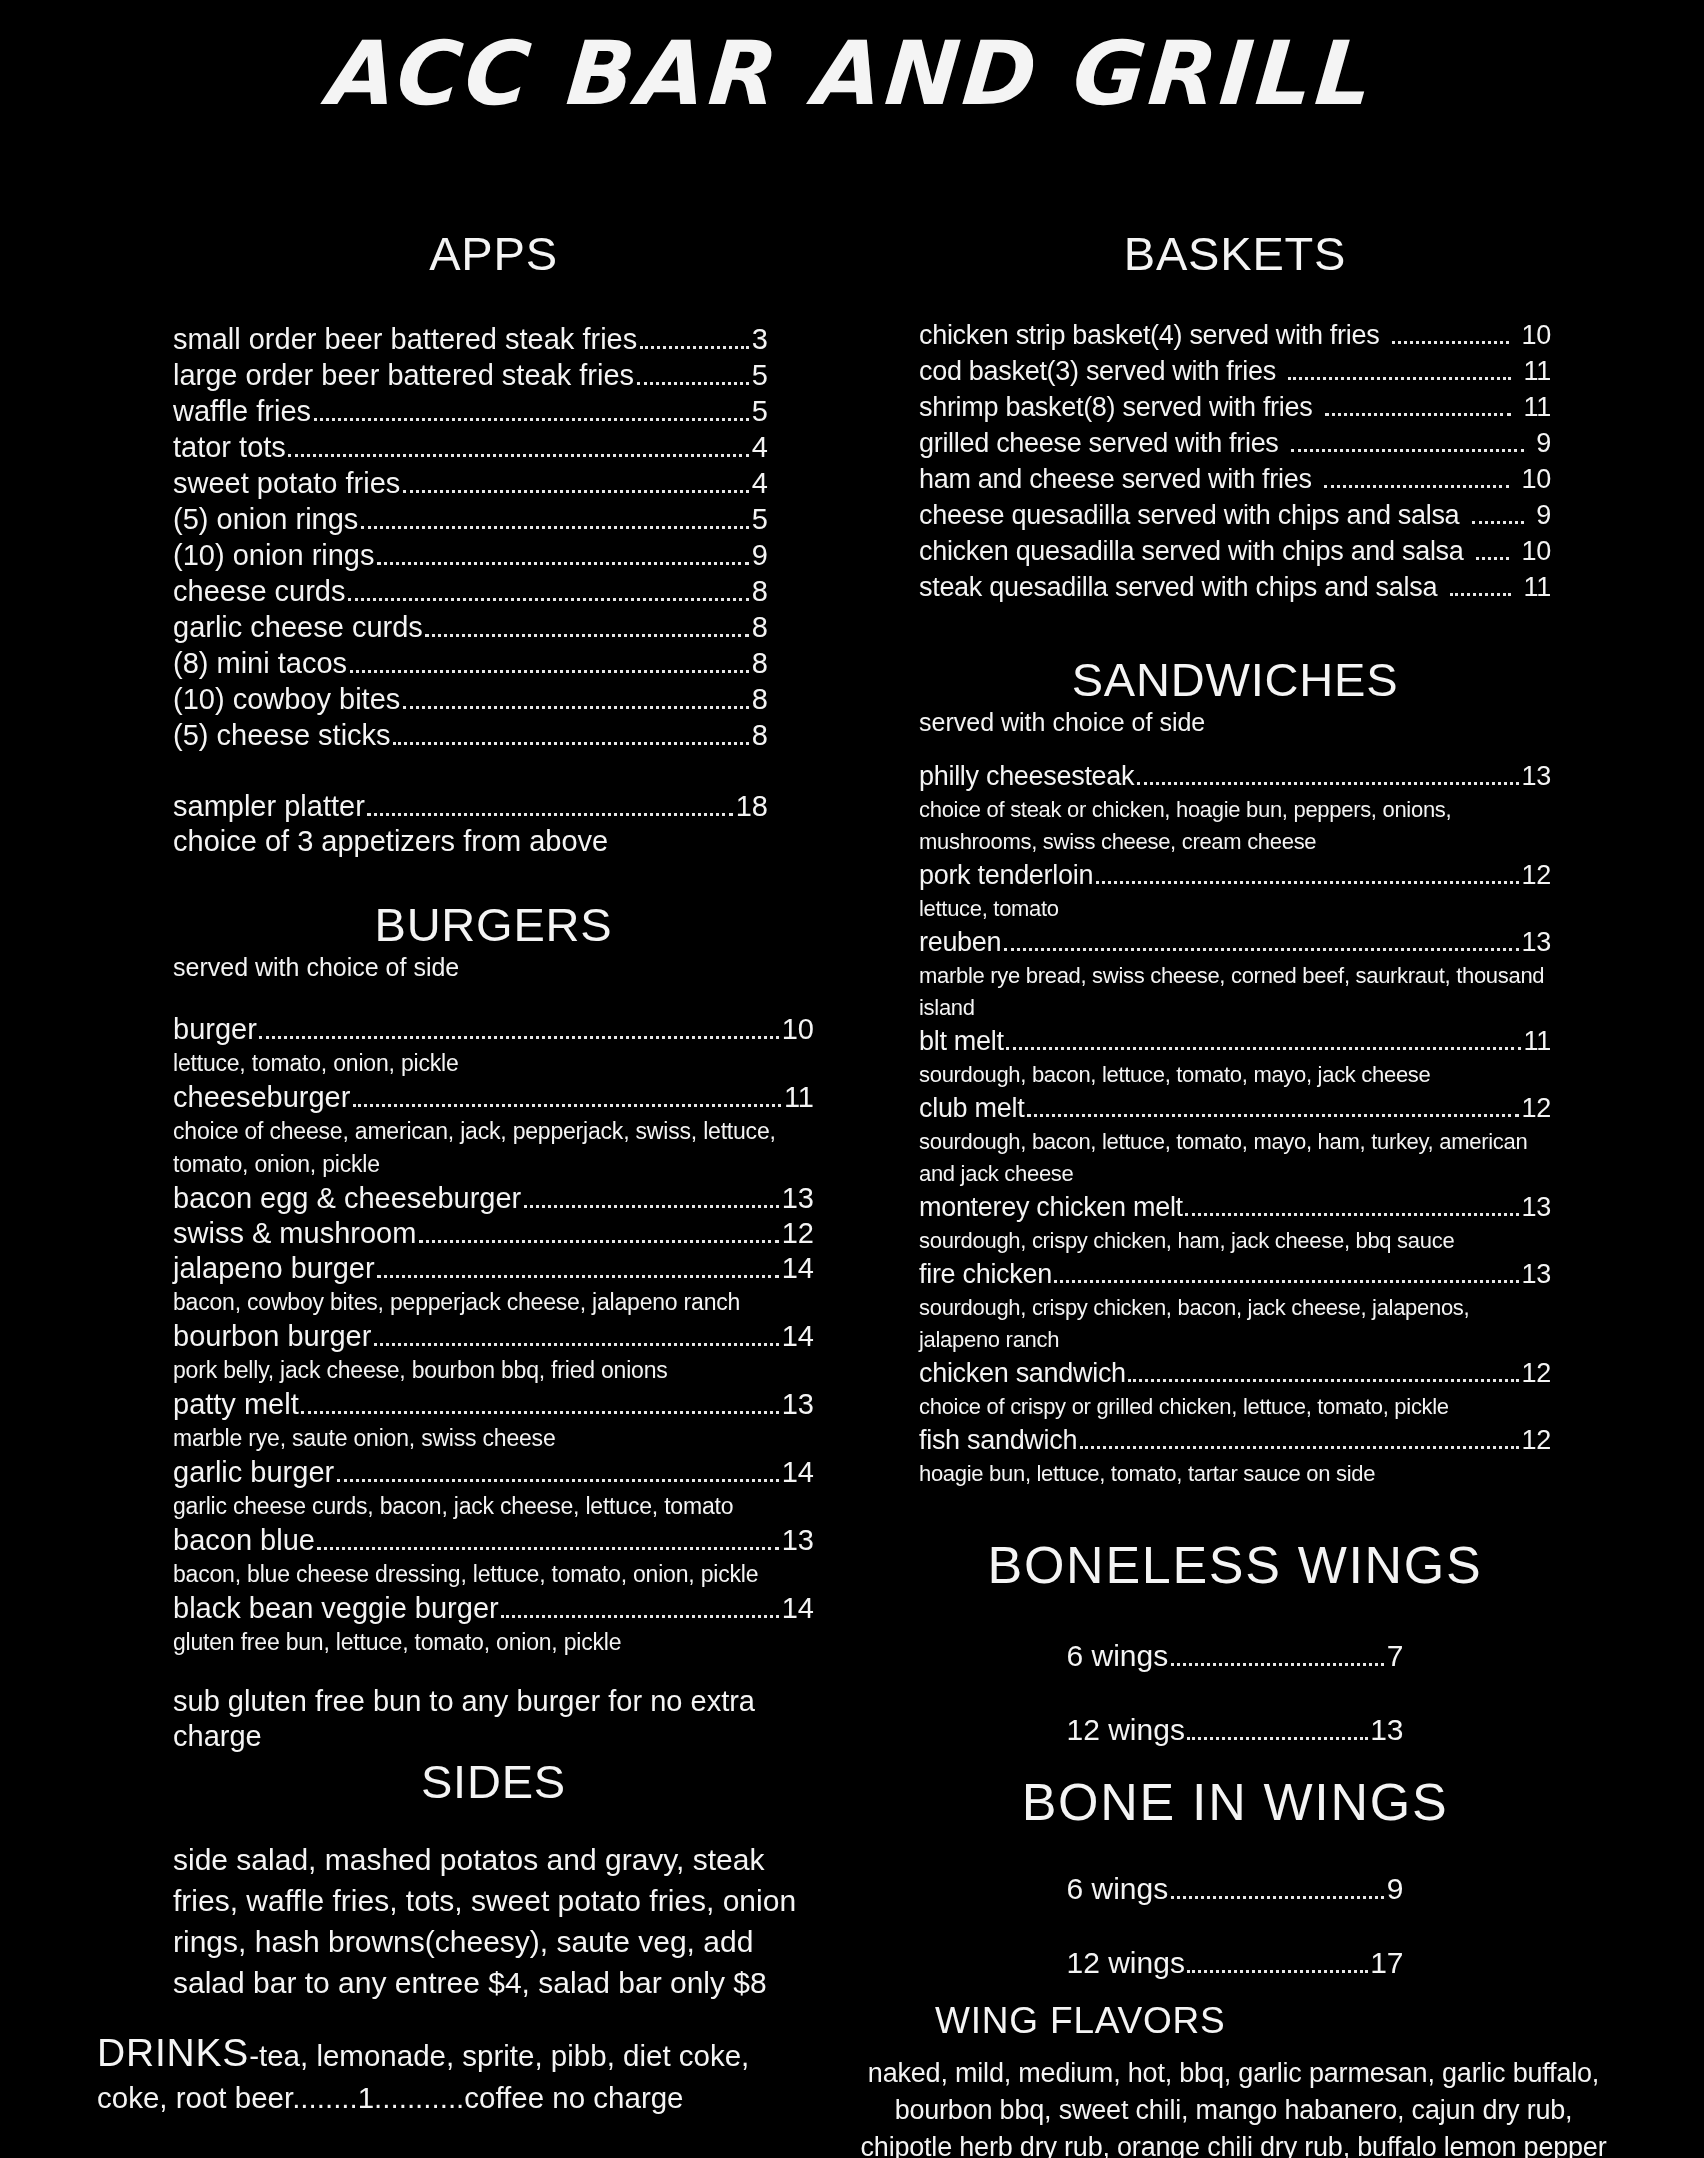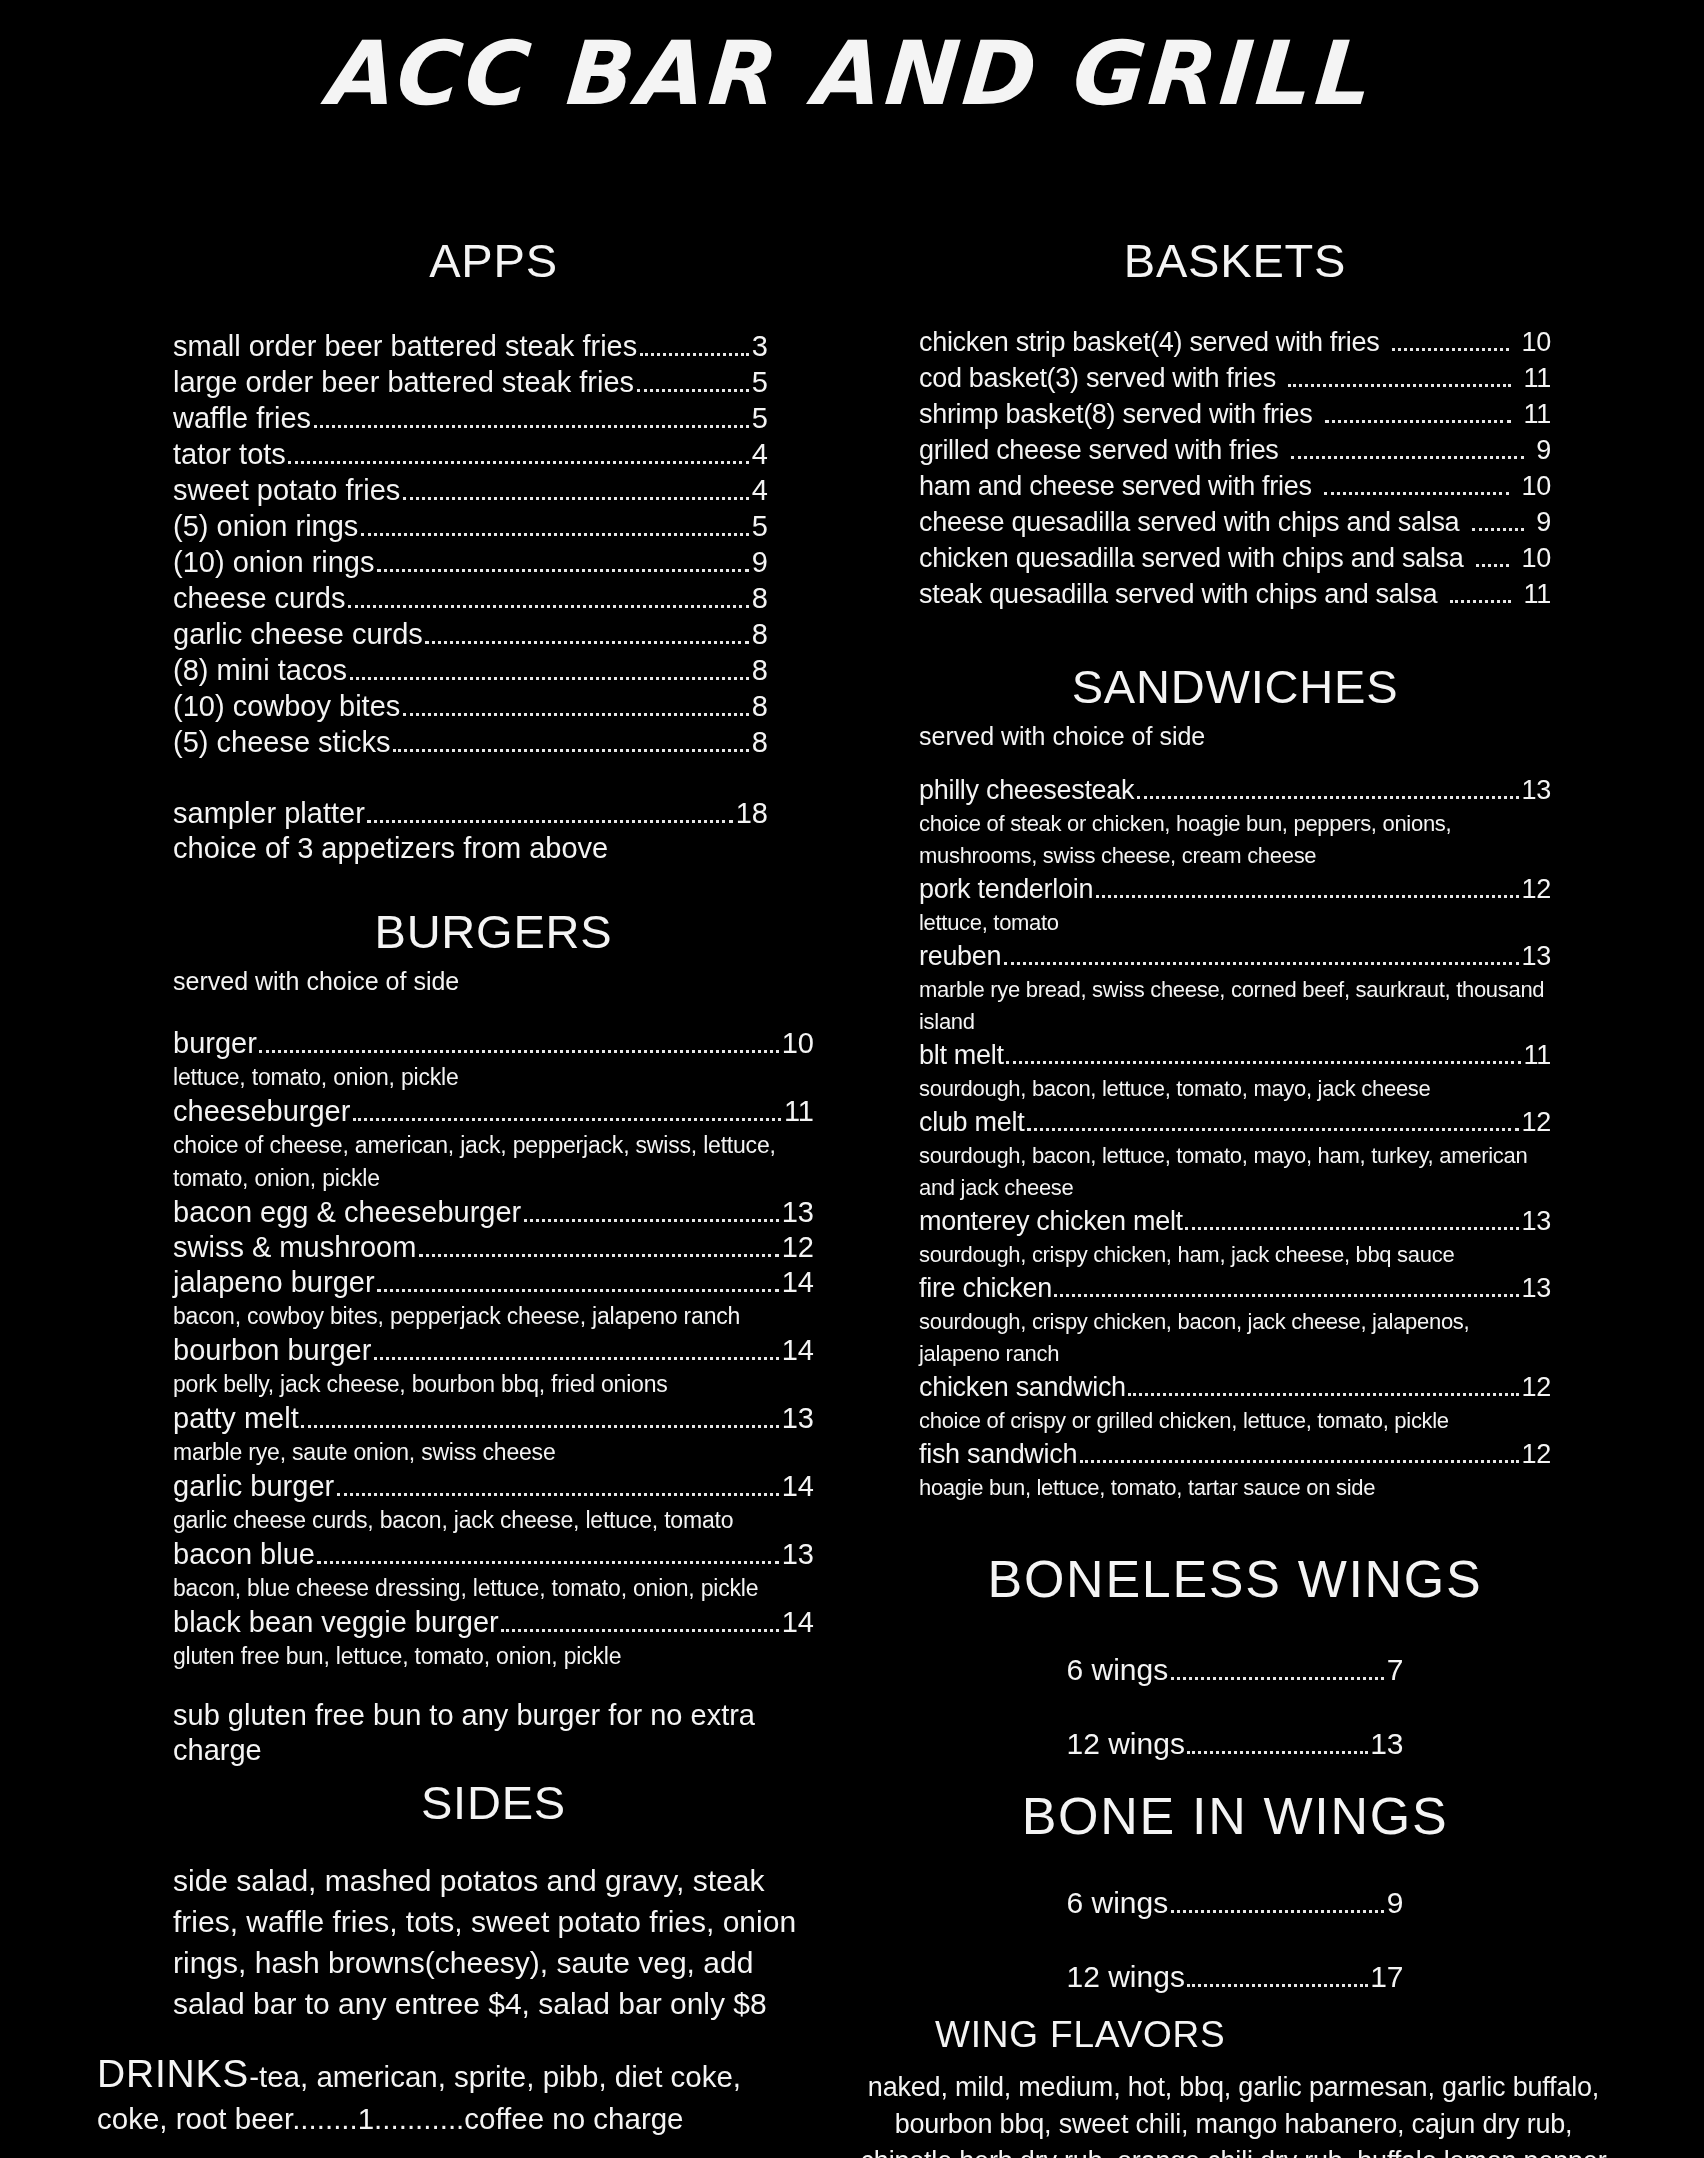--- a/index.html
+++ b/index.html
@@ -8,21 +8,21 @@
     color:#f4f4f4;font-family:"Liberation Sans",sans-serif;
   }
   .title{
     position:absolute;top:22px;left:0;width:1704px;margin:0;text-align:center;
     font-family:"DejaVu Sans",sans-serif;font-weight:bold;font-style:italic;
     font-size:88px;letter-spacing:3.4px;transform:skewX(-5deg);white-space:nowrap;
   }
   .col{position:absolute;top:226px;}
   .col-left{left:173px;width:641px;}
   .col-right{left:919px;width:632px;}
-  .h2{font-size:47px;font-weight:400;text-align:center;margin:11px;line-height:1;letter-spacing:0.8px;}
+  .h2{font-size:47px;font-weight:400;text-align:center;margin:4px;line-height:1;letter-spacing:0.8px;}
   .h2-big{font-size:52px;font-weight:400;text-align:center;margin:0;line-height:1;letter-spacing:1.7px;}
   .h2-small{font-size:37px;font-weight:400;text-align:left;margin:16px;line-height:1;letter-spacing:0.8px;}
   .sub{font-size:25px;text-align:left;margin:3.4px 0 0;line-height:30px;}
   .row{display:flex;align-items:baseline;}
   .nm,.pr{white-space:nowrap;}
   .dots{flex:1;border-bottom:3.4px dotted #e6e6e6;margin:0 2.5px 5.9px 2.5px;min-width:15px;}
   
   .apps-items{margin-top:44px;padding-right:46px;}
   .apps-items .row{font-size:29px;line-height:36px;}
   .sampler{margin-top:35px;}
@@ -271,21 +271,21 @@
         </div>
       </div>
     <div class="burger-note">sub gluten free bun to any burger for no extra charge</div>
   </section>
 
   <section class="sides">
     <h2 class="h2">SIDES</h2>
     <p class="sides-text">side salad, mashed potatos and gravy, steak fries, waffle fries, tots, sweet potato fries, onion rings, hash browns(cheesy), saute veg, add salad bar to any entree $4, salad bar only $8</p>
   </section>
 
-  <p class="drinks"><span class="drinks-label">DRINKS</span><span>-tea, american, sprite, pibb, diet coke, coke, root beer........1...........coffee no charge</span></p>
+  <p class="drinks"><span class="drinks-label">DRINKS</span><span>-tea, lemonade, sprite, pibb, diet coke, coke, root beer........1...........coffee no charge</span></p>
 
 </div>
 
 <div class="col col-right">
 
   <section>
     <h2 class="h2">BASKETS</h2>
     <div class="baskets-items">
 
         <div class="mi">

